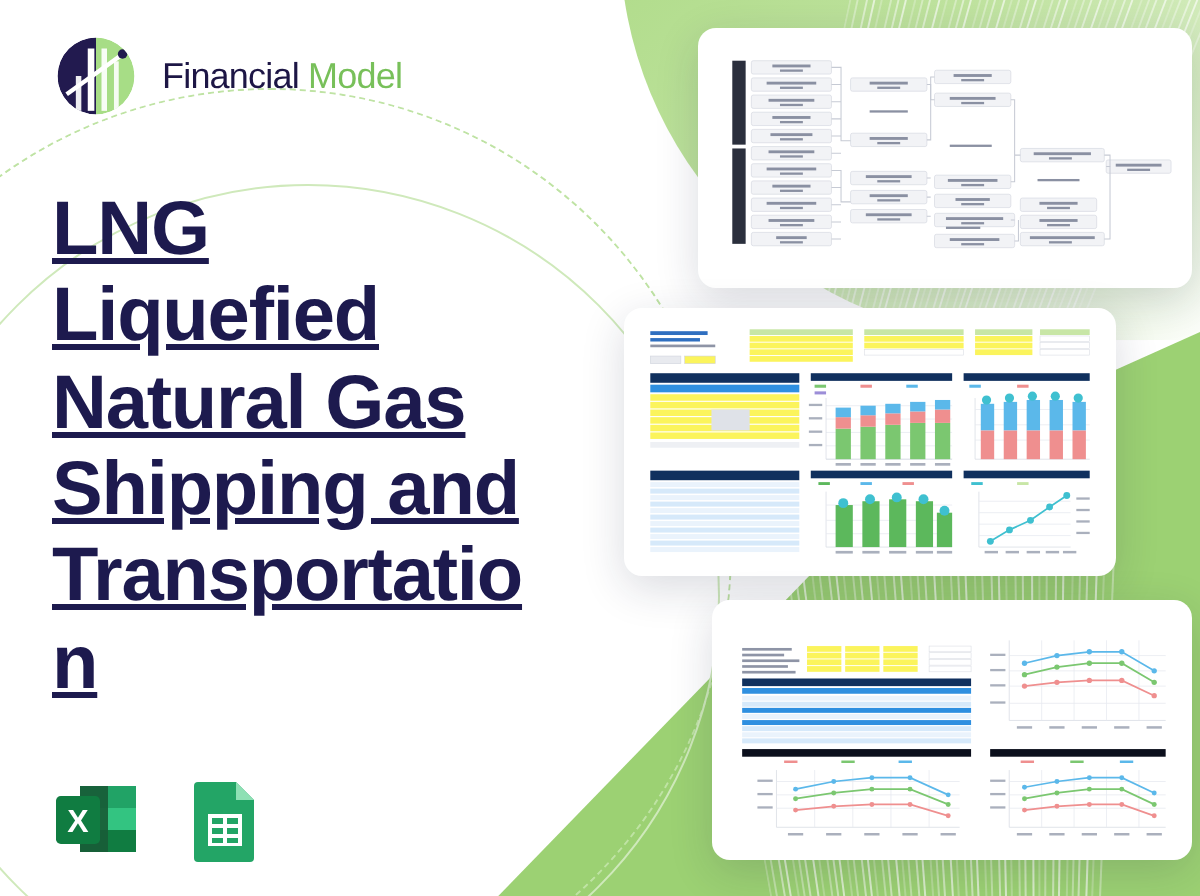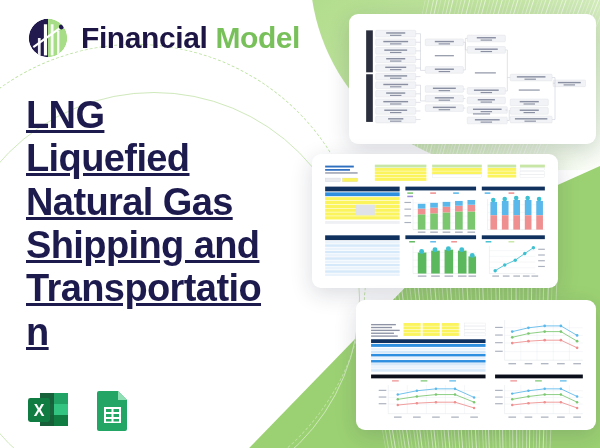--- a/index.html
+++ b/index.html
@@ -39,21 +39,21 @@
   }
   .arc-solid{
     left:-52px;top:92px;width:410px;height:410px;
     border:1.4px solid #cfe9bb;background:transparent;
   }
 
   
   .left{position:absolute;left:26px;top:16px;width:290px;}
   .brand{display:flex;align-items:center;gap:11px;margin-bottom:34px;}
   .brand-mark{width:44px;height:44px;position:relative;flex:0 0 auto;}
-  .brand-name{font-size:30px;font-weight:700;letter-spacing:-.4px;white-space:nowrap;}
+  .brand-name{font-size:18px;font-weight:400;letter-spacing:-.4px;white-space:nowrap;}
   .bn-dark{color:#1d1645;}
   .bn-green{color:#78c05a;}
 
   .headline{
     font-size:38px;line-height:1.14;font-weight:700;color:#1d1a4e;
     letter-spacing:-.6px;margin:0;max-width:250px;word-break:break-word;text-decoration:underline;
   }
 
   .formats{position:absolute;left:24px;bottom:14px;display:flex;gap:16px;align-items:center;}
   .fmt{width:48px;height:48px;position:relative;}

